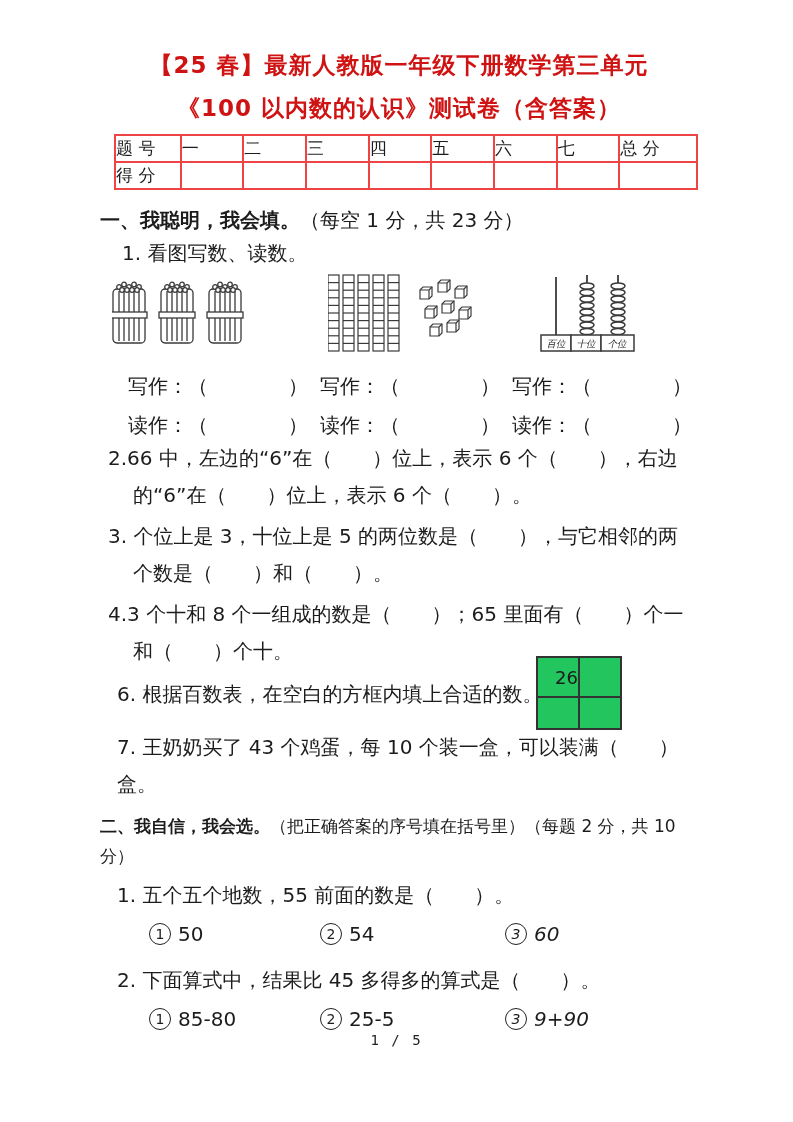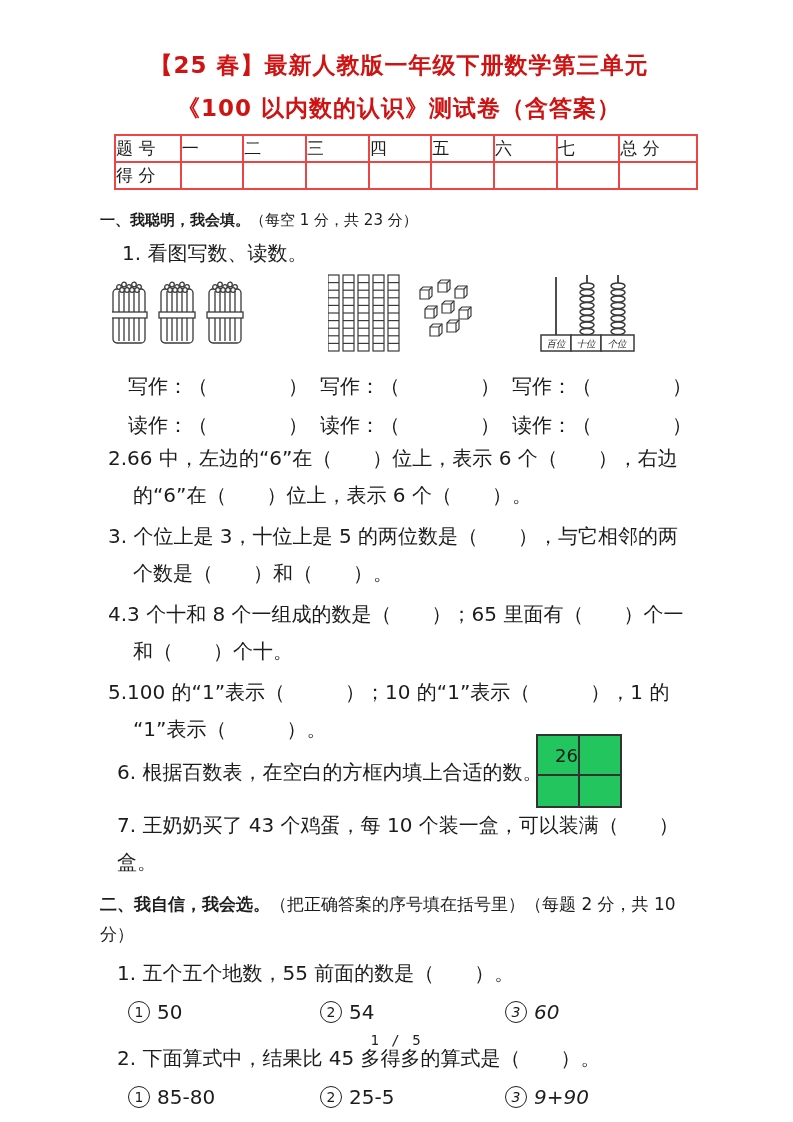--- a/index.html
+++ b/index.html
@@ -17,21 +17,21 @@
   table.score { border-collapse:collapse; margin:4px 0 0 14px; table-layout:fixed; }
   table.score td {
     border:2px solid #ef4444; height:25px; 
     font-size:17px; padding:0; overflow:hidden;
   }
   td.c-label { width:64px; }
   td.c-num   { width:61px; }
   td.c-total { width:76px; }
 
   
-  .sec-heading { margin-top:15px; font-size:15px; line-height:30px; }
+  .sec-heading { margin-top:15px; font-size:20px; line-height:30px; }
   .sec-main { font-weight:bold; }
   .sec-note { font-weight:normal; }
 
   
   .q { font-size:20px; line-height:37px; position:relative; }
   .q-line1 { margin-left:8px; }
   .q-line2 { margin-left:33px; }
   .q-ind { margin-left:17px; }
   .q1-text { margin-top:5px; margin-left:22px; font-size:20px; }
 
@@ -48,21 +48,21 @@
   
   table.hgrid { border-collapse:collapse; position:absolute; left:436px; top:-20px; background:#22c55e;text-align:right; }
   table.hgrid td {
     border:2px solid #333333; width:36px; height:29px;
     font-size:18px; vertical-align:top; padding:1px 0 0 4px;
   }
 
   
   .opt-row { position:relative; height:42px; font-size:20px; }
   .opt-row .opt { position:absolute; top:8px; }
-  .op-1 { left:28px; } .op-2 { left:220px; } .op-3 { left:405px;font-style:italic; }
+  .op-1 { left:49px; } .op-2 { left:220px; } .op-3 { left:405px;font-style:italic; }
   .circled {
     display:inline-block; width:20px; height:20px; border:1.7px solid #222;
     border-radius:50%; text-align:center; line-height:20px; font-size:14px;
     margin-right:7px; vertical-align:2px;
   }
 
   
   .footer {
     position:absolute; top:1032px; left:0; width:100%; text-align:center;
     font-family:"DejaVu Sans Mono", monospace; font-size:14px; letter-spacing:2px; color:#222;
@@ -324,24 +324,20 @@
     <div class="q" style="margin-top:4px;">
       <div class="q-line1">3. 个位上是 3，十位上是 5 的两位数是（　　），与它相邻的两</div>
       <div class="q-line2">个数是（　　）和（　　）。</div>
     </div>
 
     <div class="q" style="margin-top:4px;">
       <div class="q-line1">4.3 个十和 8 个一组成的数是（　　）；65 里面有（　　）个一</div>
       <div class="q-line2">和（　　）个十。</div>
     </div>
 
-    <div class="q" style="margin-top:4px;">
-      <div class="q-line1">5.100 的“1”表示（　　　）；10 的“1”表示（　　　），1 的</div>
-      <div class="q-line2">“1”表示（　　　）。</div>
-    </div>
 
     <div class="q" style="margin-top:6px;">
       <div class="q-ind">6. 根据百数表，在空白的方框内填上合适的数。</div>
       <table class="hgrid">
         <tbody>
             <tr>
           <td>26</td>
           <td></td>
         </tr>
         <tr>

